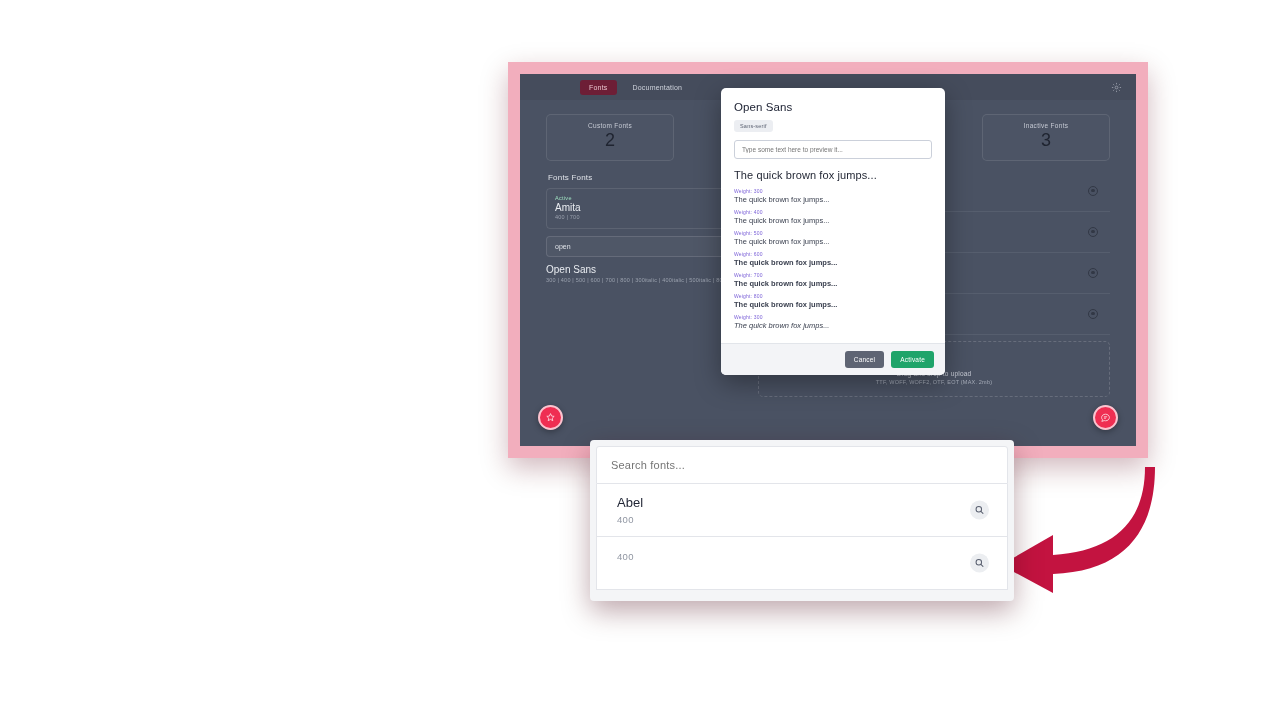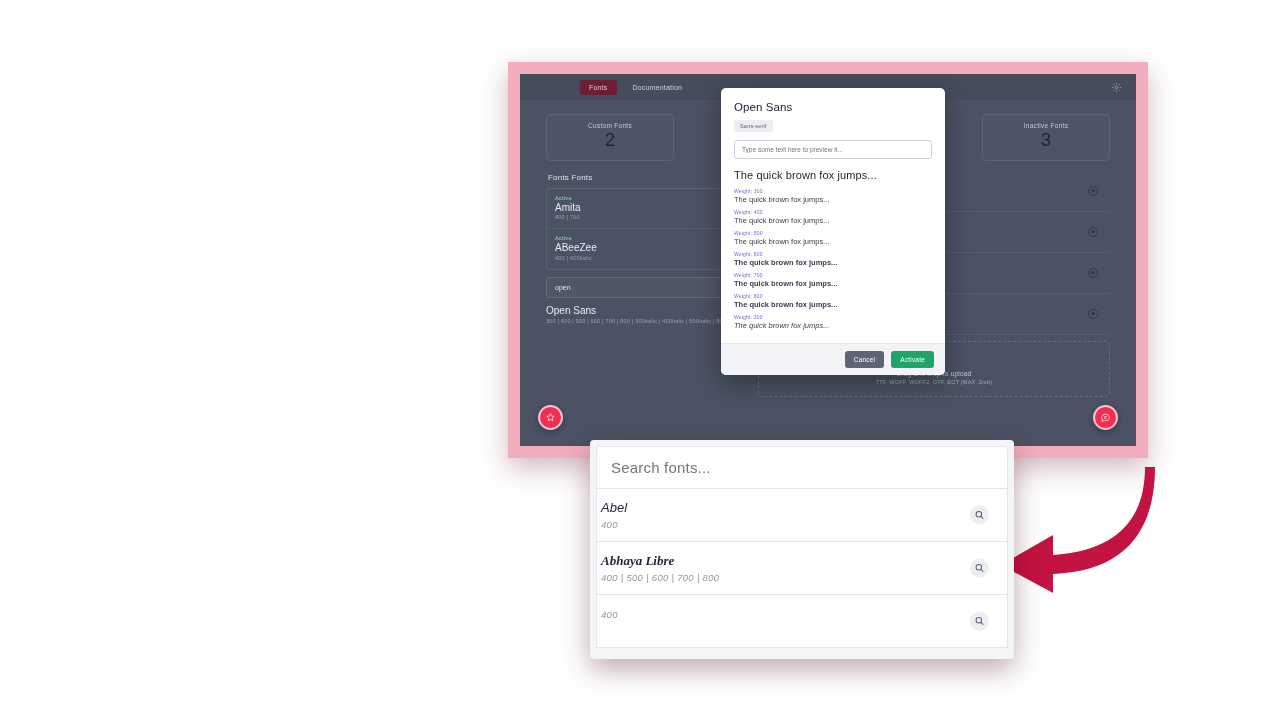--- a/index.html
+++ b/index.html
@@ -366,34 +366,33 @@
     background: #f4f5f7;
     border-radius: 4px;
     box-shadow: 0 10px 28px rgba(70,0,18,0.35);
     padding: 6px 6px 11px 6px;
   }
   .search-box {
     background: #ffffff;
     border: 1px solid #e3e5ea;
     border-radius: 3px 3px 0 0;
     padding: 12px 14px;
-    font-size: 15px;
+    font-size: 11px;
     color: #a7acb6;
     font-family: "Liberation Sans", sans-serif;
     width: 100%;
     letter-spacing: 0.2px;
   }
   .font-result {
     position: relative;
     background: #ffffff;
     border: 1px solid #e3e5ea;
     border-top: none;
-    padding: 11px 48px 11px 4px;
+    padding: 11px 48px 11px 20px;
     height: 53px;
-    font-style: italic;
   }
   .result-name {
     font-size: 13px;
     color: #1f2433;
     line-height: 1.2;
   }
   .result-name.serif  { font-family: "Liberation Serif", serif; font-weight: bold; }
   .result-name.caps   { font-family: "Liberation Serif", serif; letter-spacing: 0.5px; }
   .result-weights {
     font-size: 9.5px;
@@ -473,25 +472,20 @@
       <div class="app-body">
 
         <div class="col-left">
           <div class="section-title">Fonts Fonts</div>
 
           <div class="font-card">
             <div class="font-entry">
               <span class="badge-active">Active</span>
               <div class="font-name">Amita</div>
               <div class="font-weights">400 | 700</div>
-            </div>
-            <div class="font-entry">
-              <span class="badge-active">Active</span>
-              <div class="font-name">ABeeZee</div>
-              <div class="font-weights">400 | 400italic</div>
             </div>
           </div>
 
           <div class="mini-search">open</div>
 
           <div>
             <div class="font-name">Open Sans</div>
             <div class="font-weights">300 | 400 | 500 | 600 | 700 | 800 | 300italic | 400italic | 500italic | 800italic</div>
           </div>
         </div>
@@ -600,30 +594,20 @@
       <div class="result-name">Abel</div>
       <div class="result-weights">400</div>
       <span class="magnifier">
         <svg viewBox="0 0 24 24" width="11" height="11" fill="none" stroke="#5a6070" stroke-width="2.2" stroke-linecap="round">
           <circle cx="10.5" cy="10.5" r="6"></circle>
             <path d="M15 15l4.5 4.5"></path>
         </svg>
       </span>
     </div>
 
-    <div class="font-result">
-      <div class="result-name serif">Abhaya Libre</div>
-      <div class="result-weights">400 | 500 | 600 | 700 | 800</div>
-      <span class="magnifier">
-        <svg viewBox="0 0 24 24" width="11" height="11" fill="none" stroke="#5a6070" stroke-width="2.2" stroke-linecap="round">
-          <circle cx="10.5" cy="10.5" r="6"></circle>
-            <path d="M15 15l4.5 4.5"></path>
-        </svg>
-      </span>
-    </div>
 
     <div class="font-result">
       <div class="result-weights">400</div>
       <span class="magnifier">
         <svg viewBox="0 0 24 24" width="11" height="11" fill="none" stroke="#5a6070" stroke-width="2.2" stroke-linecap="round">
           <circle cx="10.5" cy="10.5" r="6"></circle>
             <path d="M15 15l4.5 4.5"></path>
         </svg>
       </span>
     </div>

